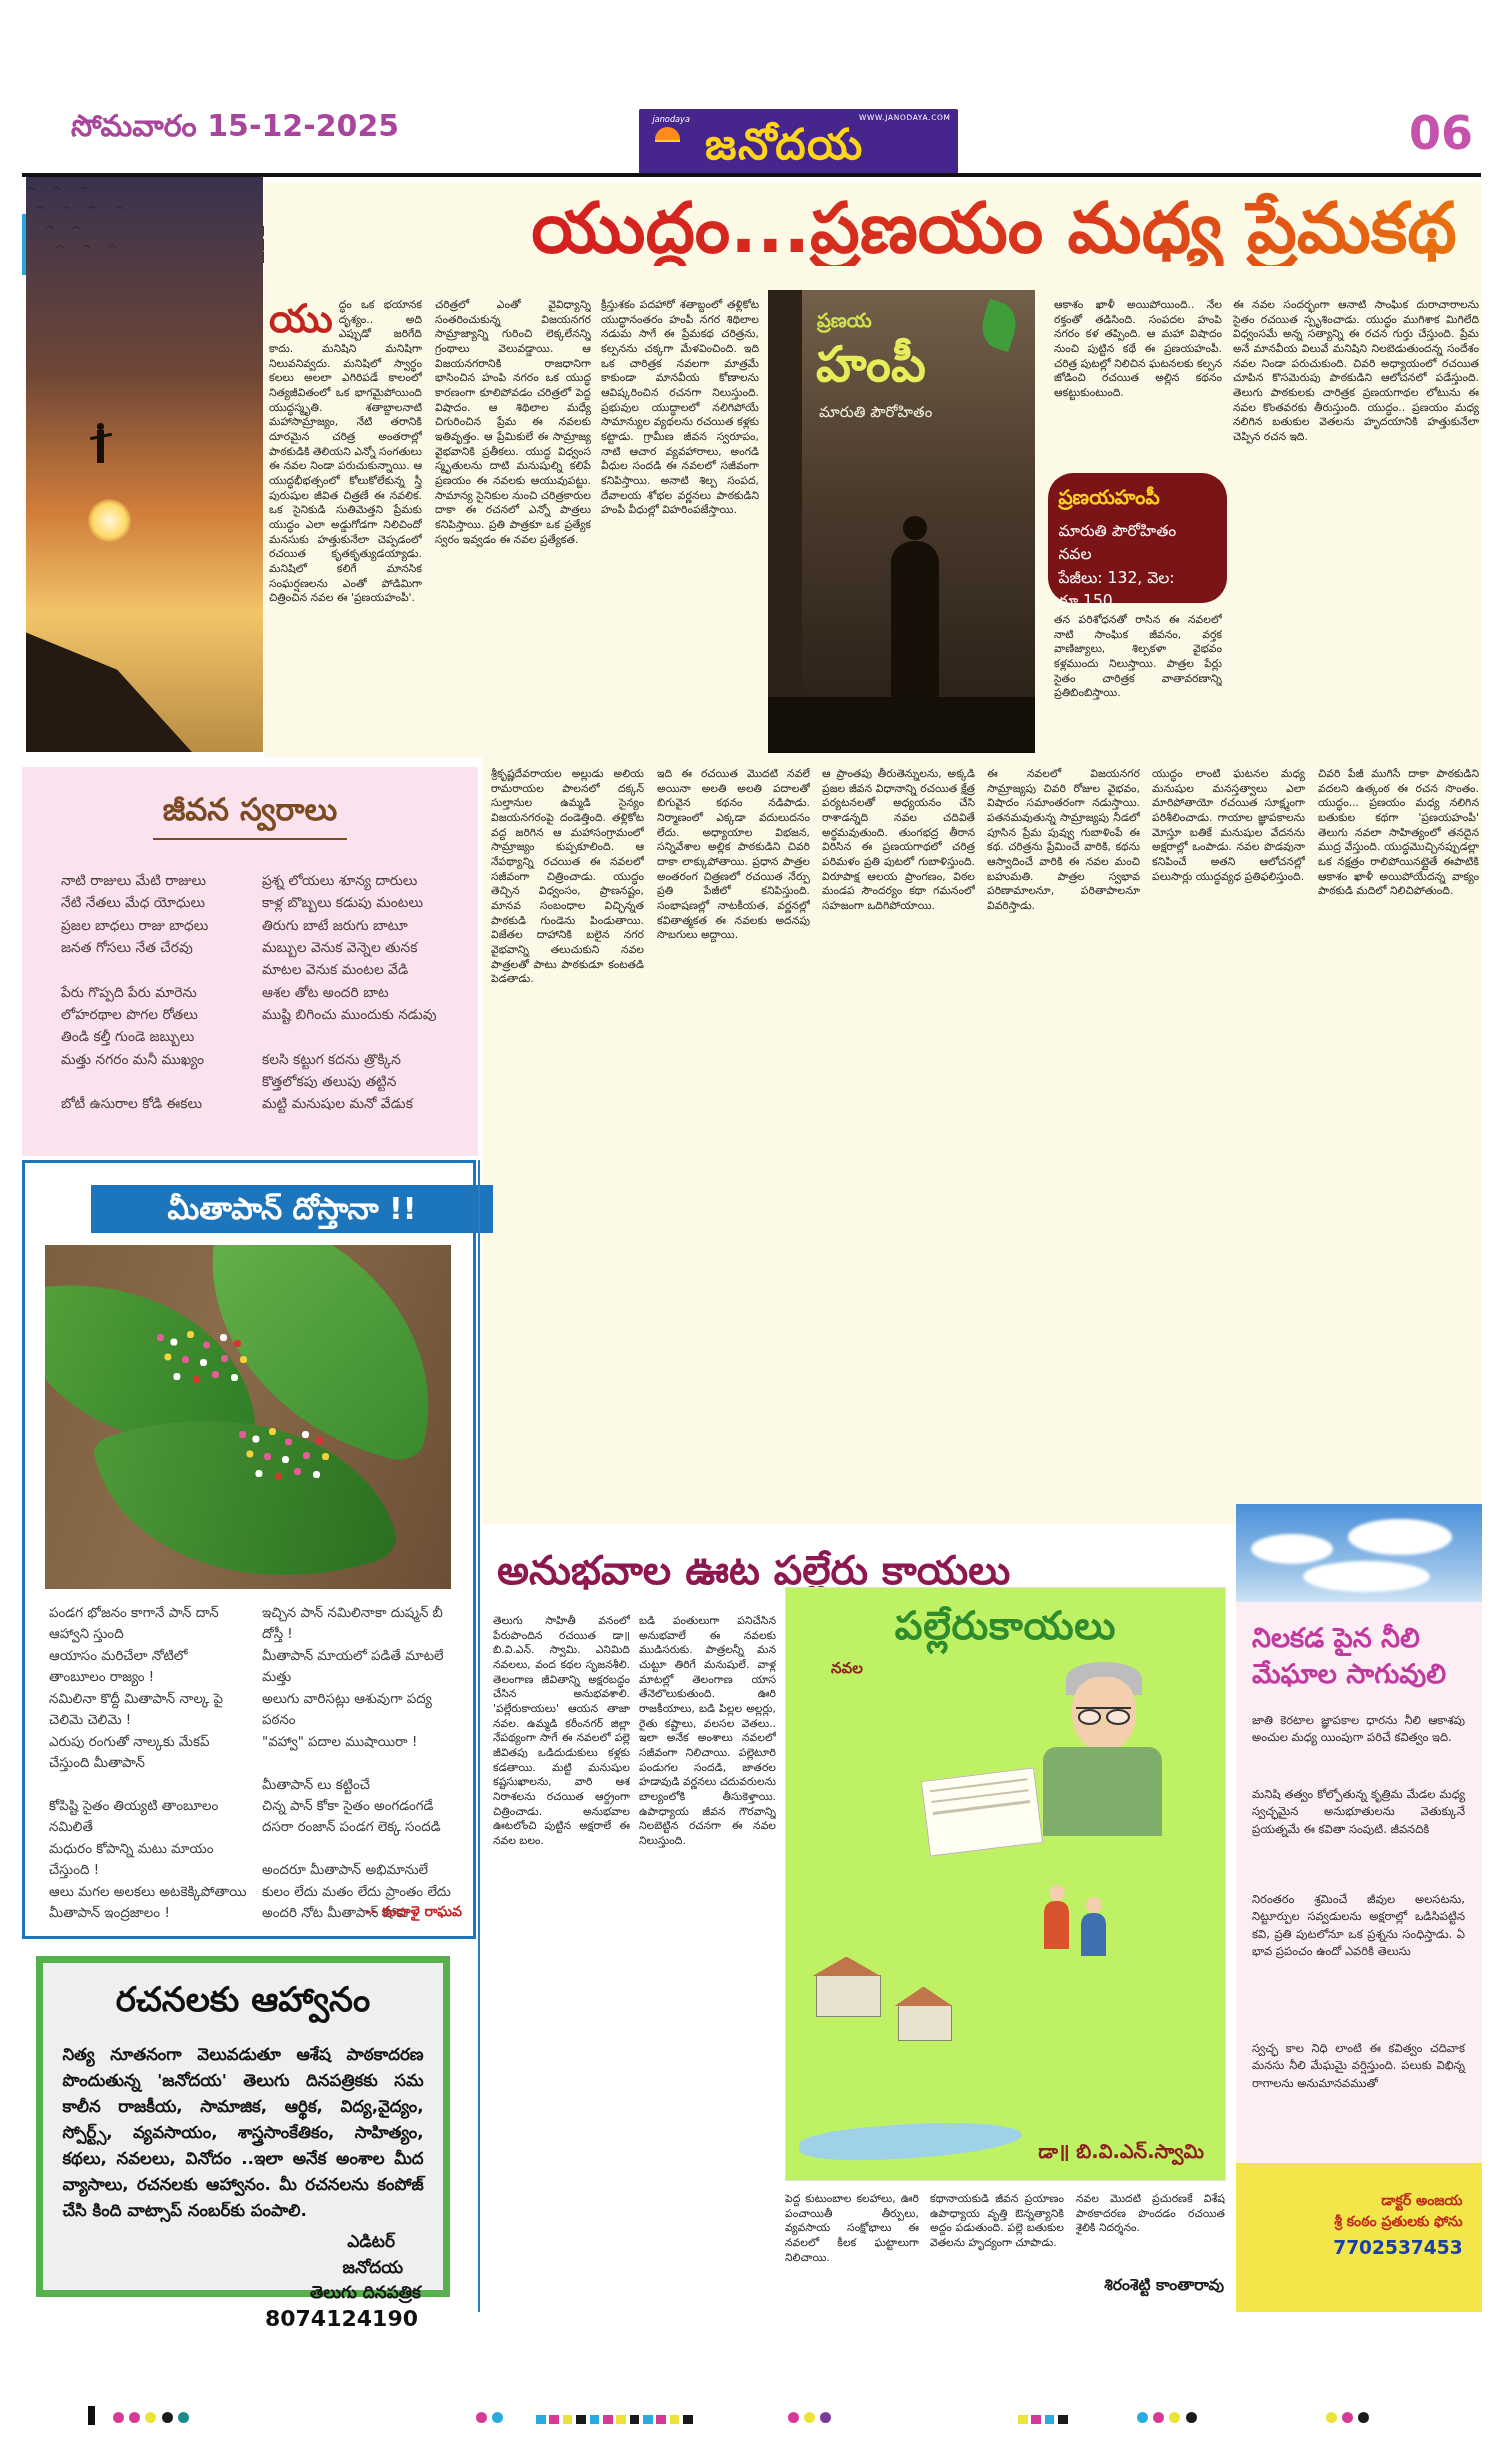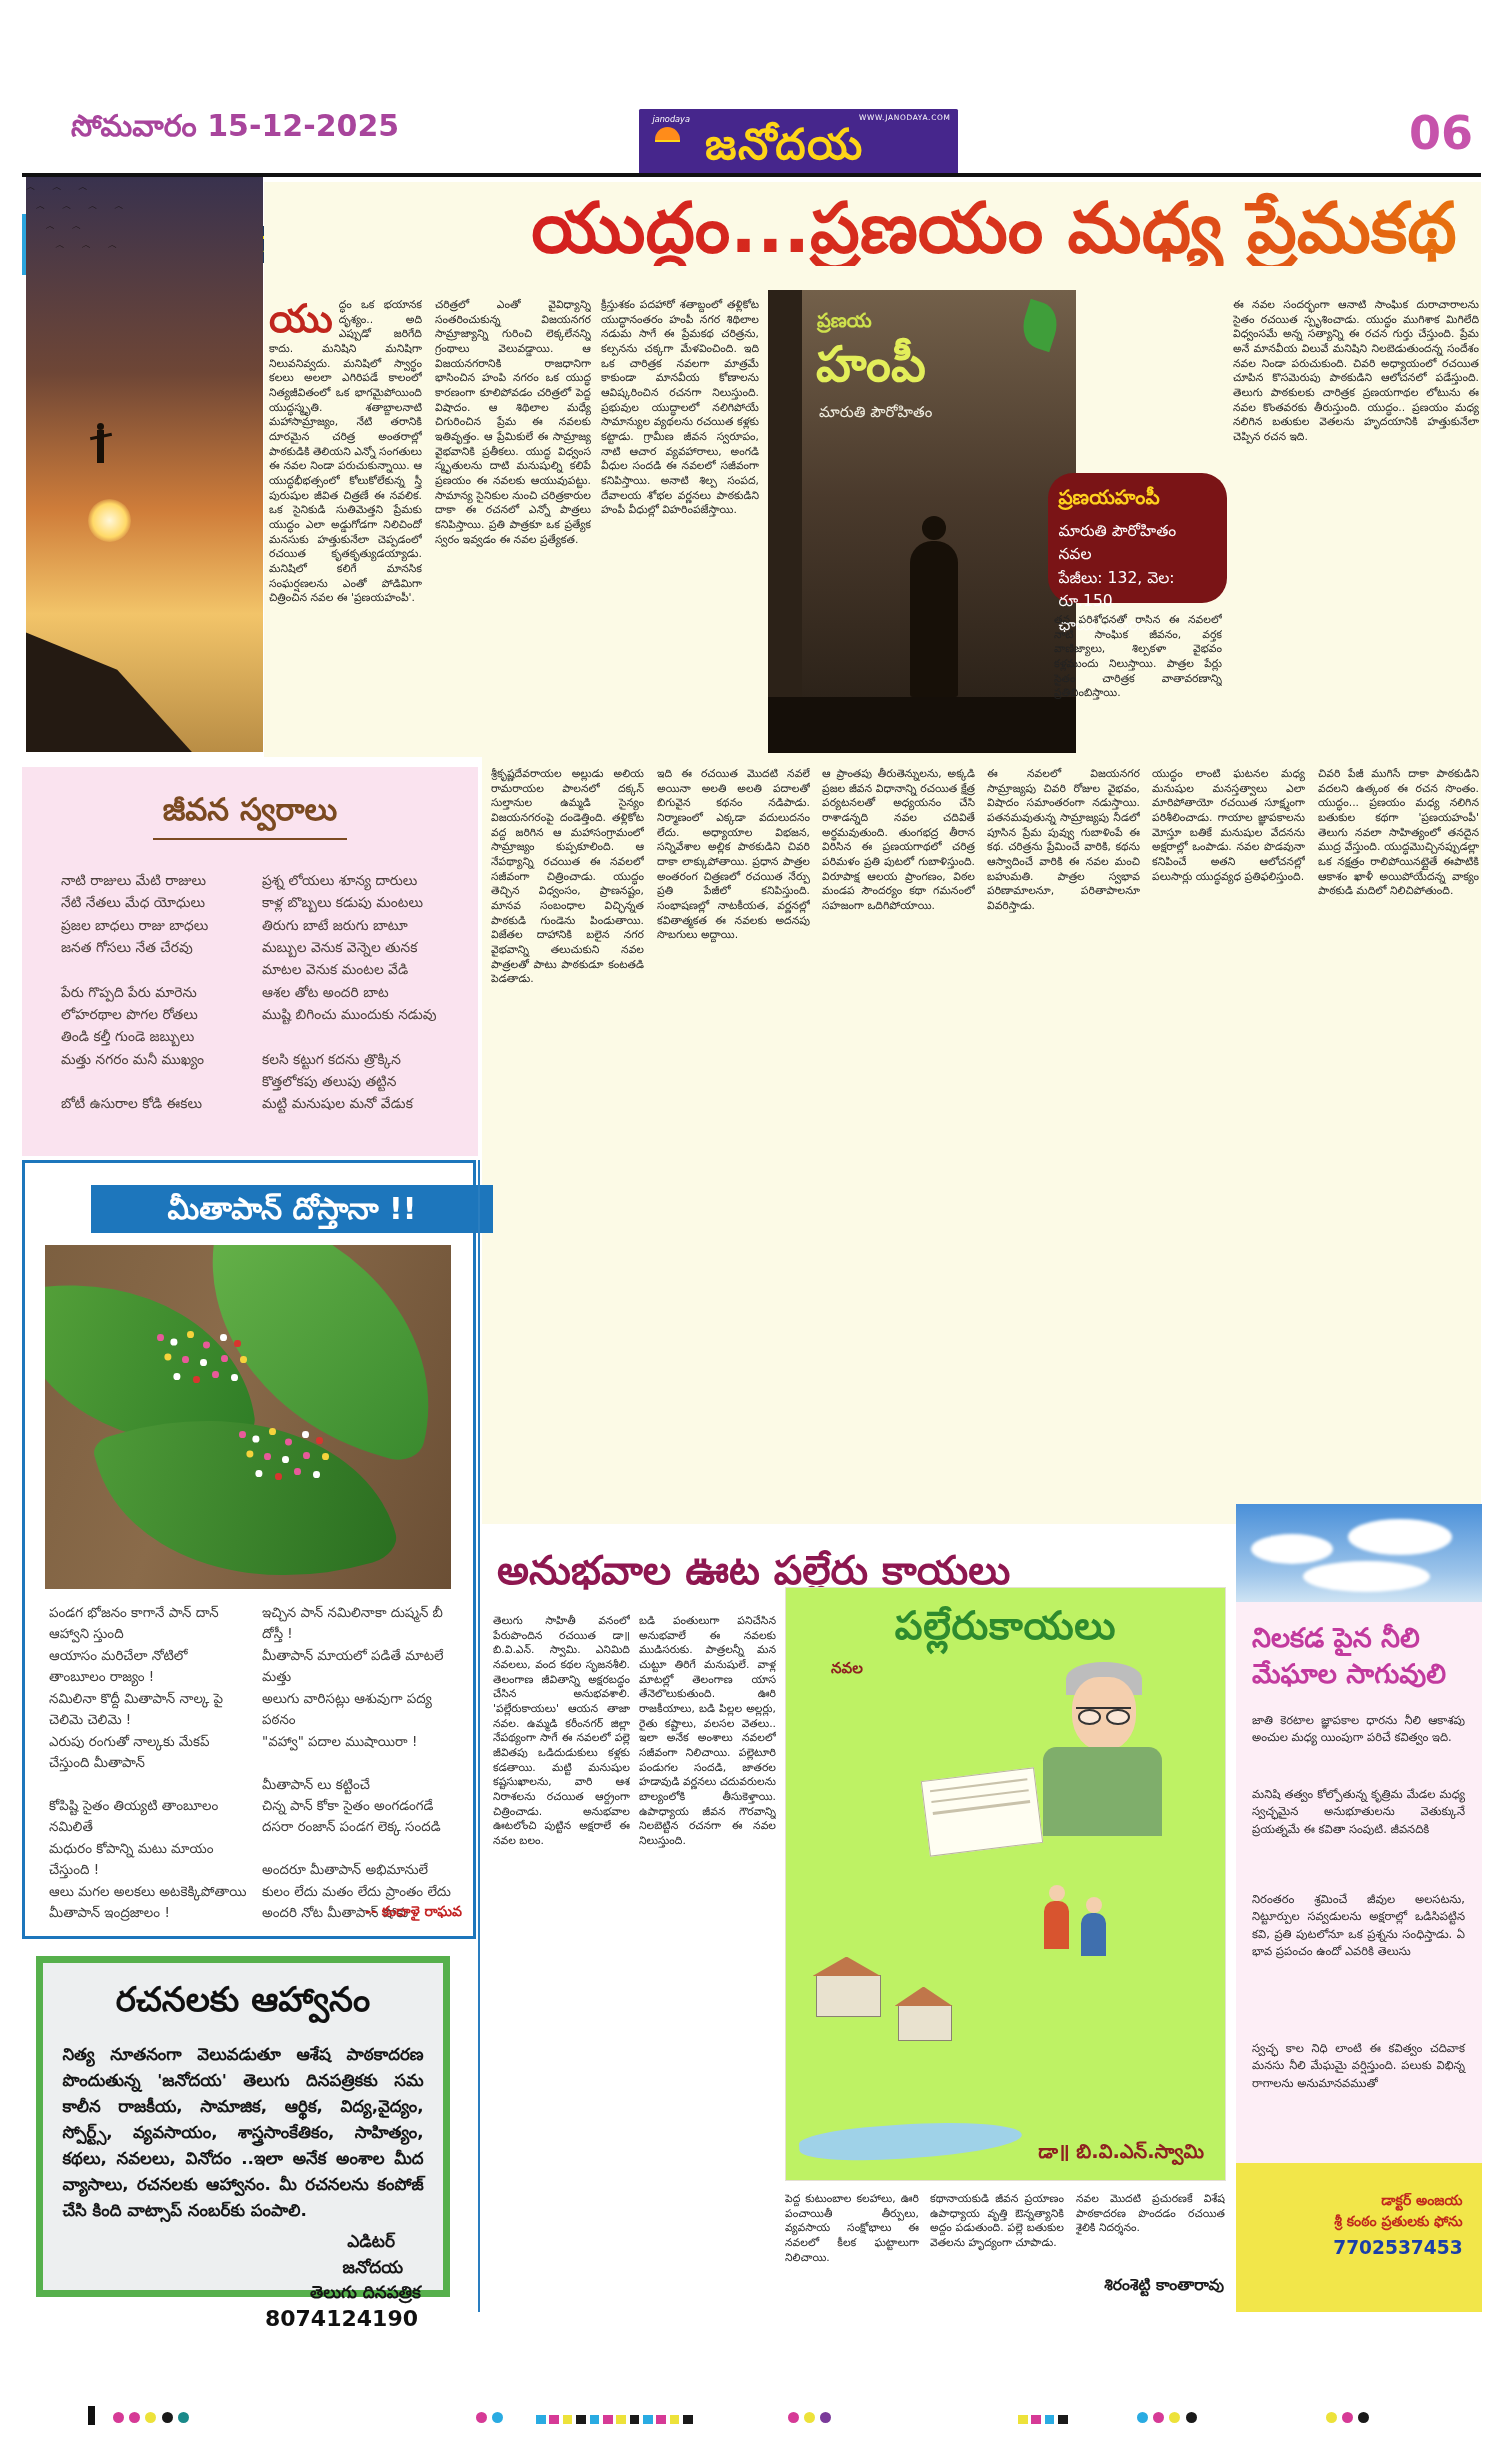--- a/index.html
+++ b/index.html
@@ -145,30 +145,31 @@
     <div class="cliff"></div>
     <div class="person"></div>
   </div>
 
   <div class="abs col" style="left:269px;top:298px;width:153px;height:454px;">
     <span class="dropcap">యు</span><span>ద్ధం ఒక భయానక దృశ్యం.. అది ఎప్పుడో జరిగేది కాదు. మనిషిని మనిషిగా నిలువనివ్వదు. మనిషిలో స్వార్థం కలలు అలలా ఎగిరిపడే కాలంలో నిత్యజీవితంలో ఒక భాగమైపోయింది యుద్ధస్మృతి. శతాబ్దాలనాటి మహాసామ్రాజ్యం, నేటి తరానికి దూరమైన చరిత్ర అంతరాల్లో పాఠకుడికి తెలియని ఎన్నో సంగతులు ఈ నవల నిండా పరుచుకున్నాయి. ఆ యుద్ధభీభత్సంలో కోలుకోలేకున్న స్త్రీ పురుషుల జీవిత చిత్రణే ఈ నవలిక. ఒక సైనికుడి సుతిమెత్తని ప్రేమకు యుద్ధం ఎలా అడ్డుగోడగా నిలిచిందో మనసుకు హత్తుకునేలా చెప్పడంలో రచయిత కృతకృత్యుడయ్యాడు. మనిషిలో కలిగే మానసిక సంఘర్షణలను ఎంతో పోడిమిగా చిత్రించిన నవల ఈ 'ప్రణయహంపీ'.</span>
   </div>
   <div class="abs col" style="left:435px;top:298px;width:156px;height:454px;">చరిత్రలో ఎంతో వైవిధ్యాన్ని సంతరించుకున్న విజయనగర సామ్రాజ్యాన్ని గురించి లెక్కలేనన్ని గ్రంథాలు వెలువడ్డాయి. ఆ విజయనగరానికి రాజధానిగా భాసించిన హంపి నగరం ఒక యుద్ధ కారణంగా కూలిపోవడం చరిత్రలో పెద్ద విషాదం. ఆ శిథిలాల మధ్యే చిగురించిన ప్రేమ ఈ నవలకు ఇతివృత్తం. ఆ ప్రేమికులే ఈ సామ్రాజ్య వైభవానికి ప్రతీకలు. యుద్ధ విధ్వంస స్మృతులను దాటి మనుషుల్ని కలిపే ప్రణయం ఈ నవలకు ఆయువుపట్టు. సామాన్య సైనికుల నుంచి చరిత్రకారుల దాకా ఈ రచనలో ఎన్నో పాత్రలు కనిపిస్తాయి. ప్రతి పాత్రకూ ఒక ప్రత్యేక స్వరం ఇవ్వడం ఈ నవల ప్రత్యేకత.</div>
   <div class="abs col" style="left:601px;top:298px;width:158px;height:454px;">క్రీస్తుశకం పదహారో శతాబ్దంలో తళ్లికోట యుద్ధానంతరం హంపీ నగర శిథిలాల నడుమ సాగే ఈ ప్రేమకథ చరిత్రను, కల్పనను చక్కగా మేళవించింది. ఇది ఒక చారిత్రక నవలగా మాత్రమే కాకుండా మానవీయ కోణాలను ఆవిష్కరించిన రచనగా నిలుస్తుంది. ప్రభువుల యుద్ధాలలో నలిగిపోయే సామాన్యుల వ్యథలను రచయిత కళ్లకు కట్టాడు. గ్రామీణ జీవన స్వరూపం, నాటి ఆచార వ్యవహారాలు, అంగడి వీధుల సందడి ఈ నవలలో సజీవంగా కనిపిస్తాయి. అనాటి శిల్ప సంపద, దేవాలయ శోభల వర్ణనలు పాఠకుడిని హంపీ వీధుల్లో విహరింపజేస్తాయి.</div>
 
-  <div class="abs cover1" style="left:768px;top:290px;width:267px;height:463px;padding-left:41px;">
+  <div class="abs cover1" style="left:768px;top:290px;width:267px;height:463px;">
     <div class="strip"></div>
     <div class="kick">ప్రణయ</div>
     <div class="big">హంపీ</div>
     <div class="auth">మారుతి పౌరోహితం</div>
     <div class="leaf"></div>
     <div class="sil"></div>
     <div class="ground"></div>
   </div>
 
+  <div class="abs col" style="left:1054px;top:298px;width:168px;height:168px;">ఆకాశం ఖాళీ అయిపోయింది.. నేల రక్తంతో తడిసింది. సంపదల హంపి నగరం కళ తప్పింది. ఆ మహా విషాదం నుంచి పుట్టిన కథే ఈ ప్రణయహంపీ. చరిత్ర పుటల్లో నిలిచిన ఘటనలకు కల్పన జోడించి రచయిత అల్లిన కథనం ఆకట్టుకుంటుంది.</div>
 
   <div class="abs bookbox" style="left:1048px;top:473px;width:158px;height:106px;">
     <div class="bt">ప్రణయహంపీ</div>
     <div class="bl">మారుతి పౌరోహితం</div>
     <div class="bl">నవల</div>
     <div class="bl">పేజీలు: 132, వెల:</div>
     <div class="bl">రూ.150</div>
     <div class="bl">ఛాయ ప్రచురణ</div>
   </div>
 

